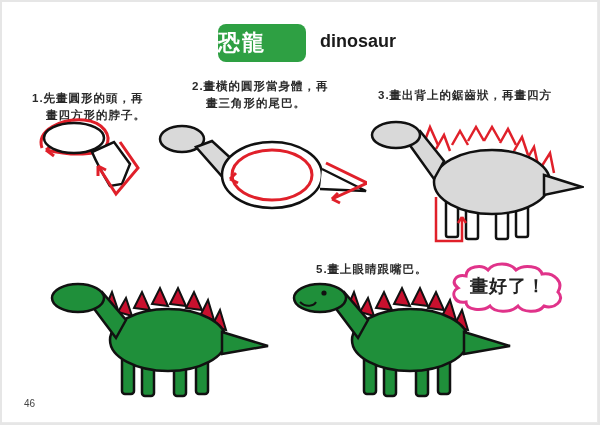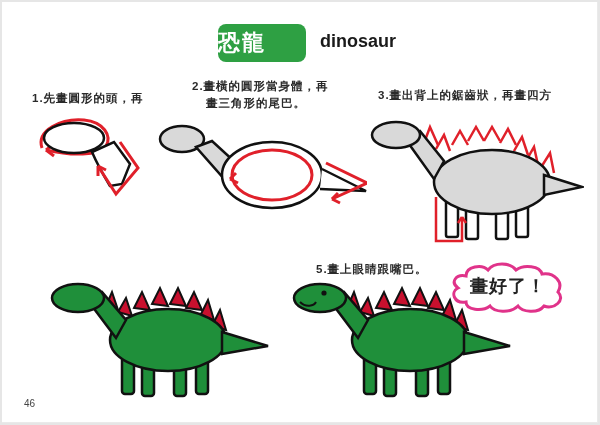--- a/index.html
+++ b/index.html
@@ -51,20 +51,21 @@
 
 <div class="page">
 
   <div class="title-badge">
     <span>恐龍</span>
   </div>
   <div class="title-en">dinosaur</div>
 
   <div class="step" style="left:30px; top:76px;margin-top:12px;">
     <span class="num">1.</span><span>先畫圓形的頭，再</span>
+    <span class="indent">畫四方形的脖子。</span>
   </div>
 
   <div class="step" style="left:190px; top:76px;">
     <span class="num">2.</span><span>畫橫的圓形當身體，再</span>
     <span class="indent">畫三角形的尾巴。</span>
   </div>
 
   <div class="step" style="left:376px; top:85px;">
     <span class="num">3.</span><span>畫出背上的鋸齒狀，再畫四方</span>
   </div>

